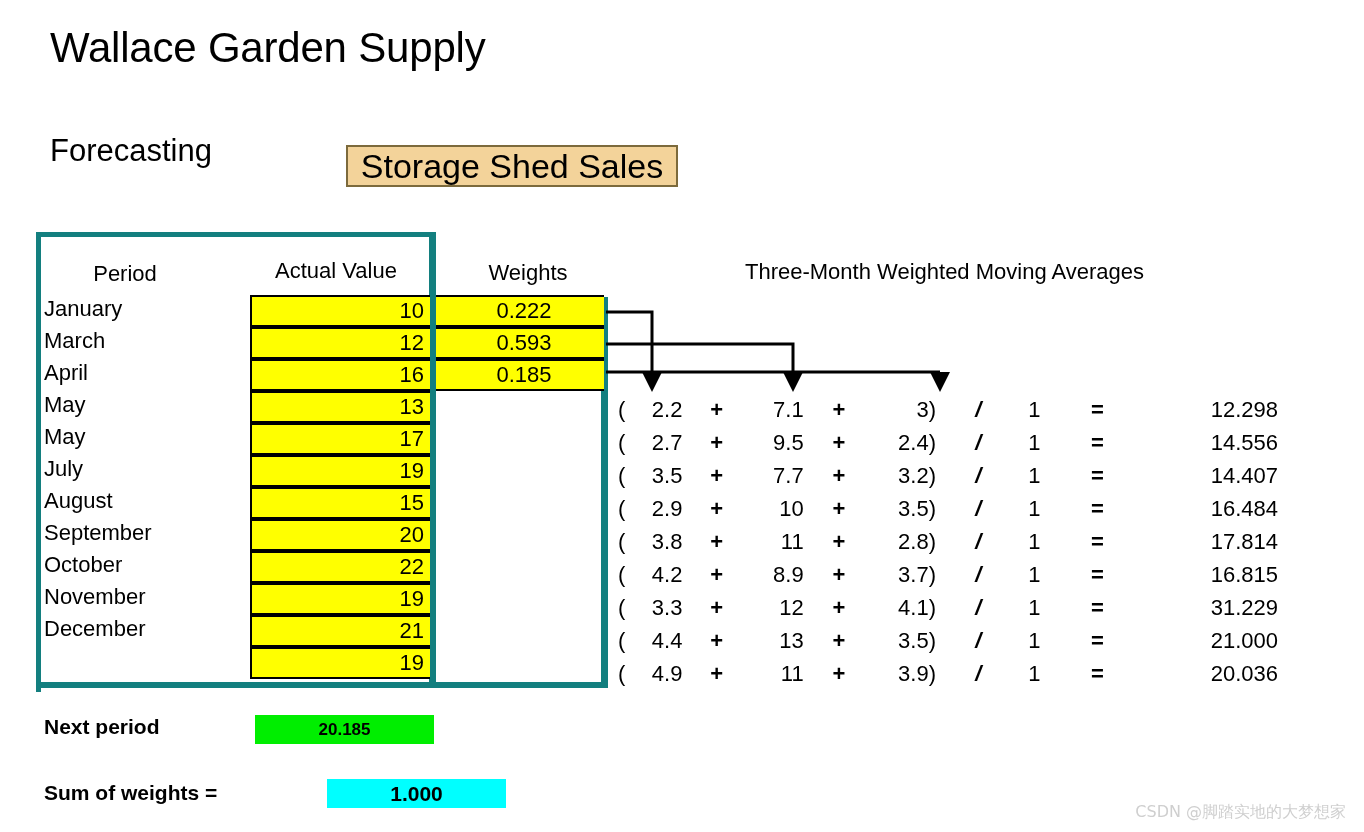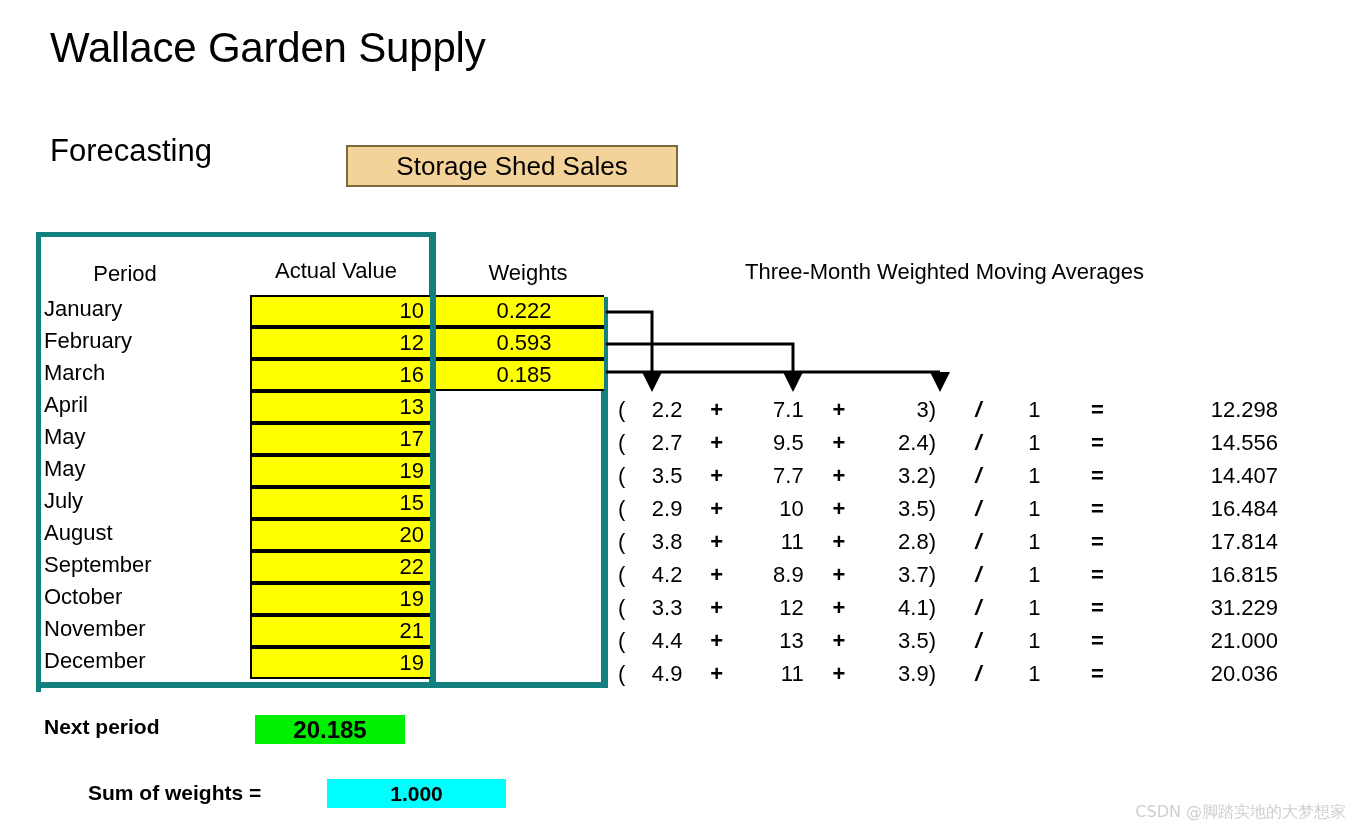--- a/index.html
+++ b/index.html
@@ -44,21 +44,21 @@
     left: 346px;
     top: 145px;
     width: 332px;
     height: 42px;
     box-sizing: border-box;
     background: #F3D39A;
     border: 2px solid #7C6A3C;
     display: flex;
     align-items: center;
     justify-content: center;
-    font-size: 26px;
+    font-size: 34px;
     color: #000;
     white-space: nowrap;
   }
 
   
   .teal-line { position: absolute; background: #137F7F; }
   #frame-top      { left: 36px;  top: 232px; width: 400px; height: 5px; }
   #frame-left     { left: 36px;  top: 232px; width: 5px;   height: 460px; }
   #frame-vert-mid { left: 429px; top: 232px; width: 7px;   height: 455px; }
   #frame-bottom   { left: 36px;  top: 682px; width: 400px; height: 6px; }
@@ -180,38 +180,37 @@
     font-size: 21px;
     font-weight: bold;
     color: #000;
     white-space: nowrap;
     text-align: center;
   }
   #next-period-value {
     position: absolute;
     left: 255px;
     top: 715px;
-    width: 150px;
+    width: 179px;
     height: 29px;
     line-height: 29px;
     background: #00EE00;
     text-align: center;
-    font-size: 24px;
+    font-size: 17px;
     font-weight: bold;
     color: #000;
   }
   #sum-weights-label {
     position: absolute;
     left: 44px;
     top: 781px;
     font-size: 21px;
     font-weight: bold;
     color: #000;
     white-space: nowrap;
-    margin-left: 44px;
   }
   #sum-weights-value {
     position: absolute;
     left: 327px;
     top: 779px;
     width: 179px;
     height: 29px;
     line-height: 29px;
     background: #00FFFF;
     text-align: center;
@@ -247,21 +246,20 @@
 <div class="teal-line" id="weights-right"></div>
 <div class="teal-line" id="weights-bottom"></div>
 
 <div class="col-header" id="hdr-period">Period</div>
 <div class="col-header" id="hdr-actual">Actual Value</div>
 <div class="col-header" id="hdr-weights">Weights</div>
 <div class="col-header" id="hdr-tmwma">Three-Month Weighted Moving Averages</div>
 
 <div id="period-list">
     <div class="period-cell">January</div>
-    <div class="period-cell">February</div>
     <div class="period-cell">March</div>
     <div class="period-cell">April</div>
     <div class="period-cell">May</div>
     <div class="period-cell">May</div>
     <div class="period-cell">July</div>
     <div class="period-cell">August</div>
     <div class="period-cell">September</div>
     <div class="period-cell">October</div>
     <div class="period-cell">November</div>
     <div class="period-cell">December</div>

